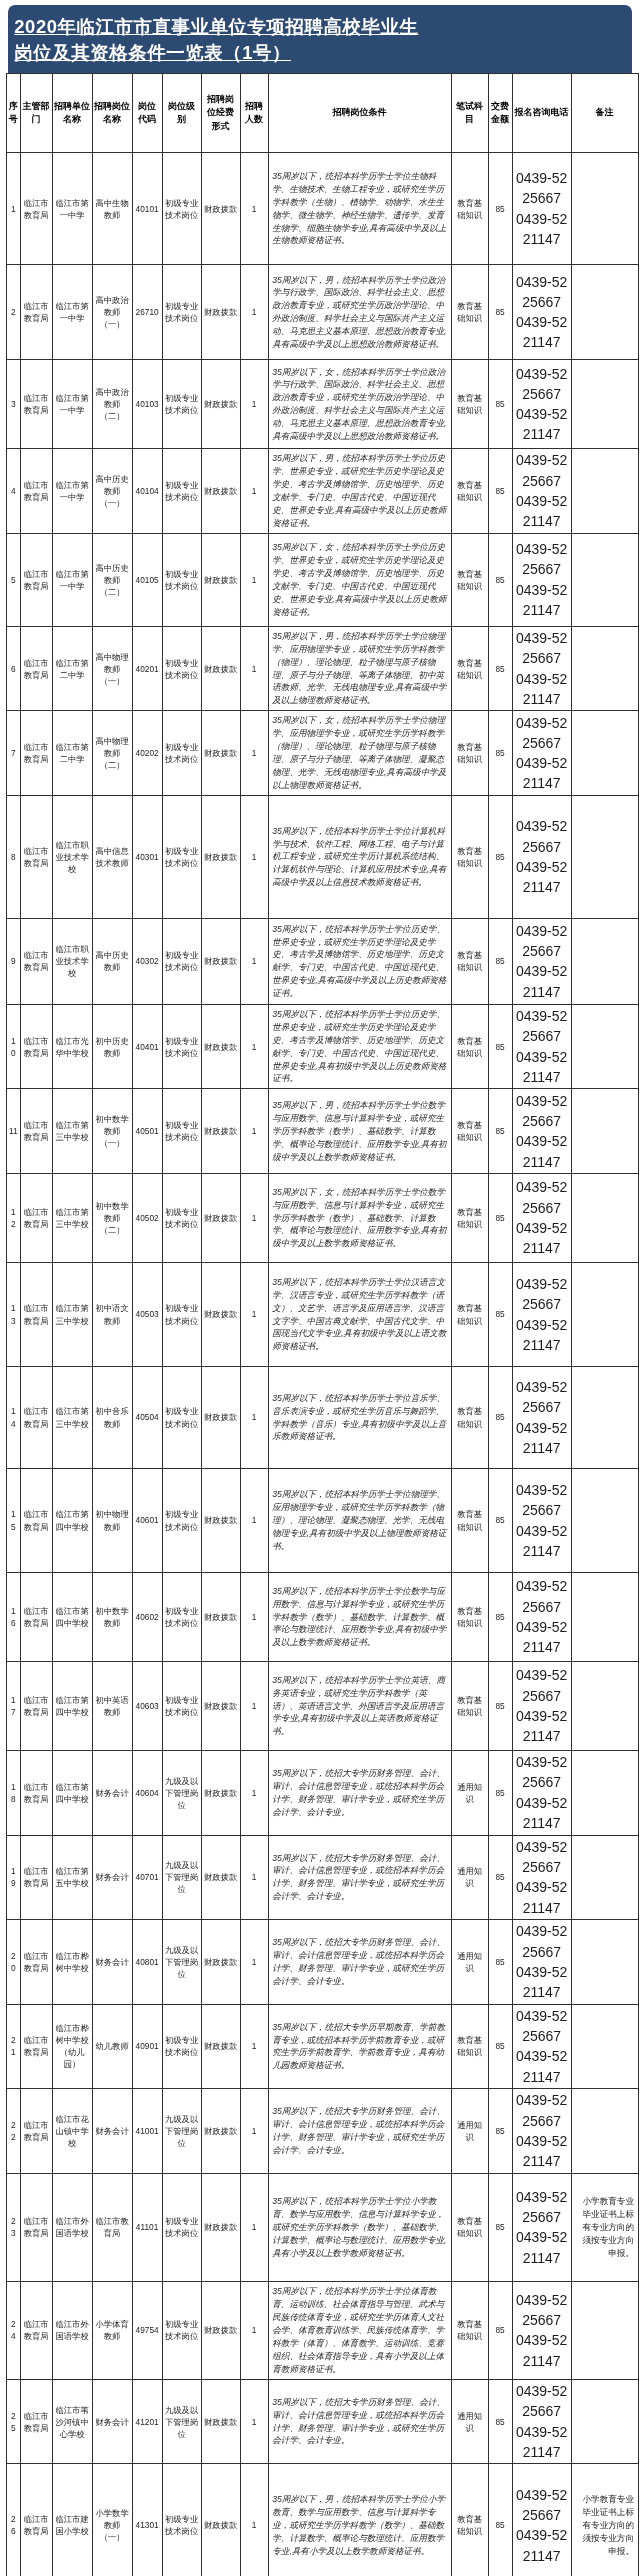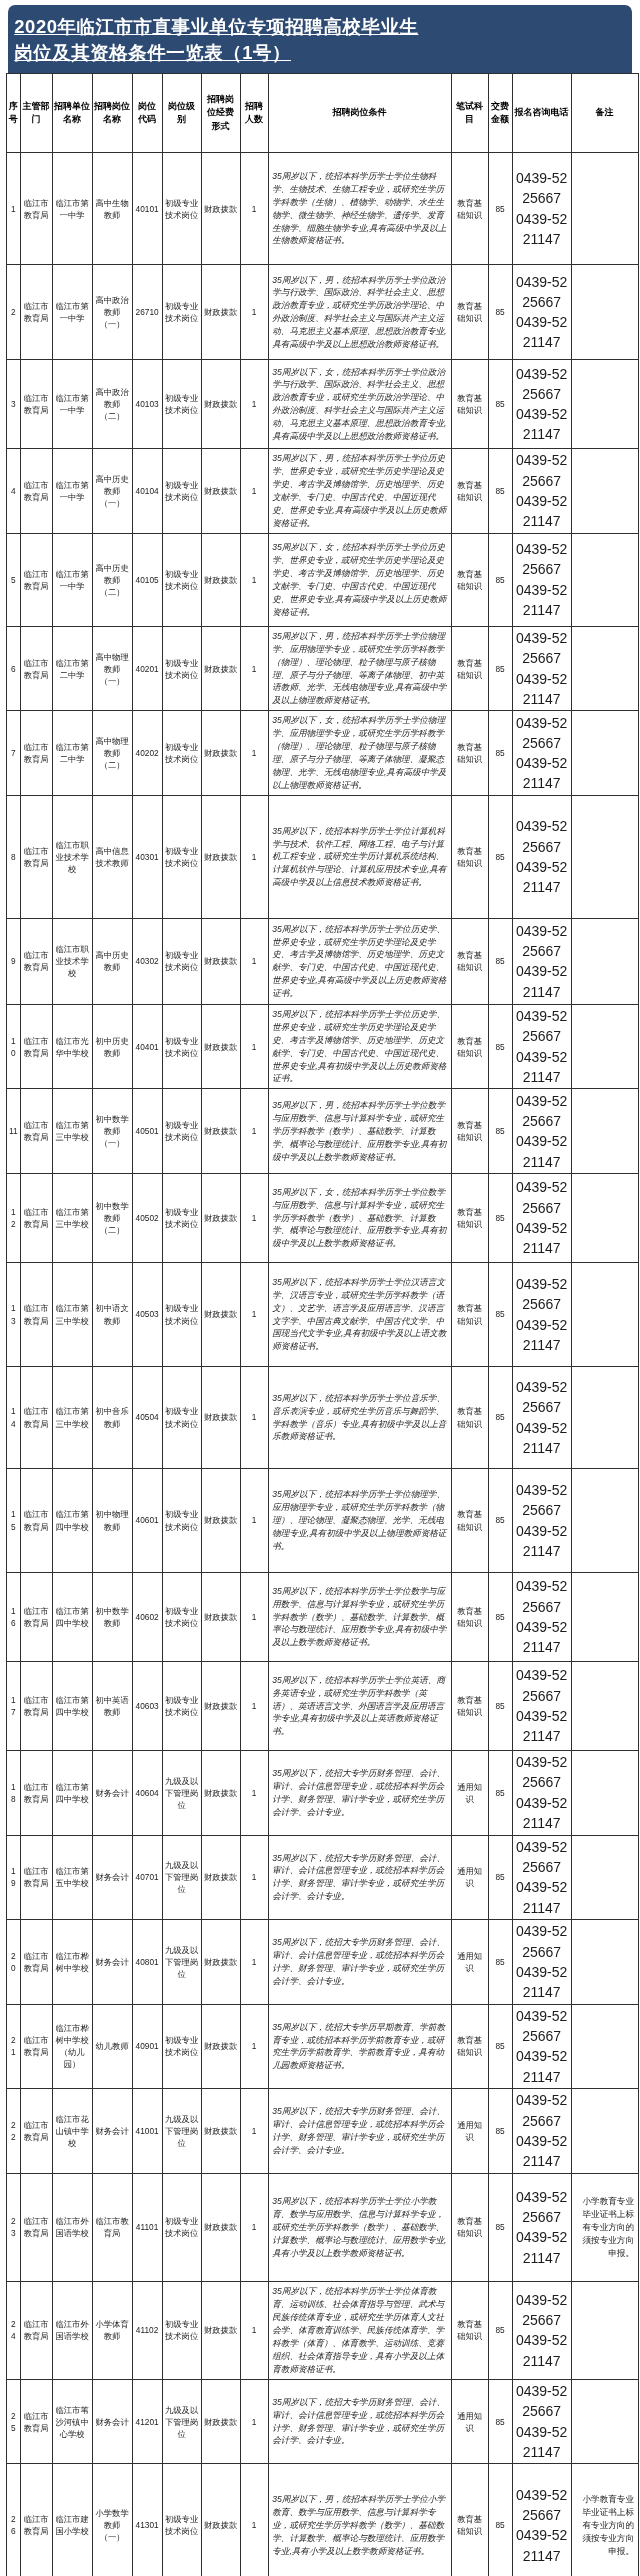--- a/index.html
+++ b/index.html
@@ -428,21 +428,21 @@
     <td>85</td>
     <td class="phone">0439-5225667
 0439-5221147</td>
     <td class="remark">小学教育专业毕业证书上标有专业方向的须按专业方向申报。</td>
   </tr>
       <tr style="height: 98px;">
     <td>24</td>
     <td>临江市教育局</td>
     <td>临江市外国语学校</td>
     <td>小学体育教师</td>
-    <td>41102</td>
+    <td>49754</td>
     <td>初级专业技术岗位</td>
     <td>财政拨款</td>
     <td>1</td>
     <td class="cond">35周岁以下，统招本科学历学士学位体育教育、运动训练、社会体育指导与管理、武术与民族传统体育专业，或研究生学历体育人文社会学、体育教育训练学、民族传统体育学、学科教学（体育）、体育教学、运动训练、竞赛组织、社会体育指导专业，具有小学及以上体育教师资格证书。</td>
     <td>教育基础知识</td>
     <td>85</td>
     <td class="phone">0439-5225667
 0439-5221147</td>
     <td class="remark"></td>
   </tr>

